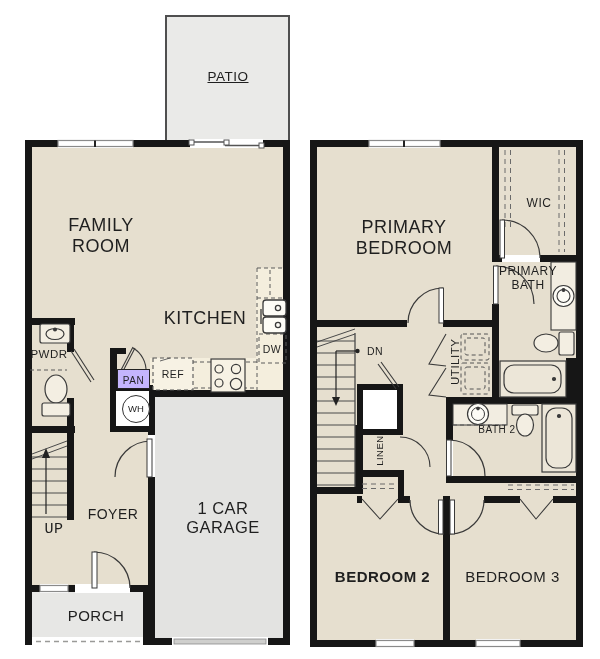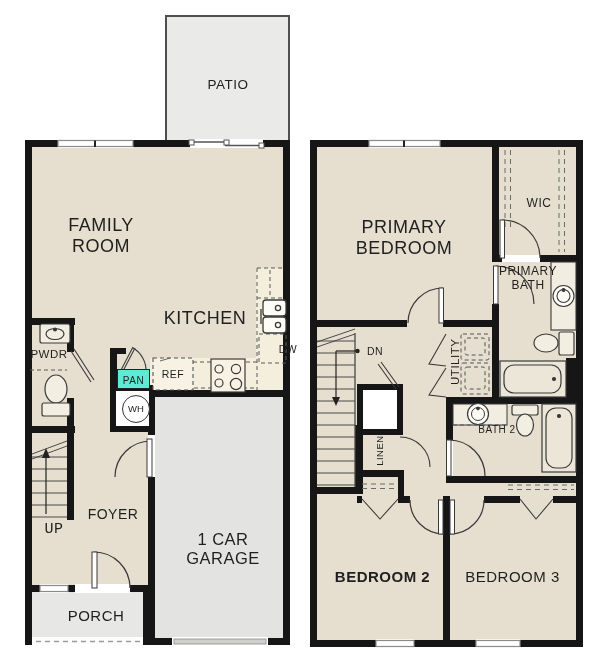--- a/index.html
+++ b/index.html
@@ -7,21 +7,21 @@
         font-family:"Liberation Sans",sans-serif;}
   .room{position:absolute;}
   .w{position:absolute;background:#161616;}
   .cut{position:absolute;background:#ffffff;}
   .lbl{position:absolute;color:#1f1f1f;text-align:center;line-height:1.18;letter-spacing:.5px;
        font-weight:500;white-space:normal;}
   .rot{transform:rotate(-90deg);transform-origin:center;}
   svg{position:absolute;left:0;top:0;}
   .whc{position:absolute;border:1.6px solid #333;border-radius:50%;background:#fff;
        text-align:center;color:#1f1f1f;}
-  .panbox{position:absolute;background:#5eead4;border:1.3px solid #222;text-align:center;color:#1f1f1f;}
+  .panbox{position:absolute;background:#c4b5fd;border:1.3px solid #222;text-align:center;color:#1f1f1f;}
 </style>
 </head>
 <body>
 
 <div id="plan">
 
   <div class="room" style="left:165px;top:15px;width:125px;height:127px;background:#eaeae8;border:2px solid #4f4f4f;box-sizing:border-box;"></div>
   <div class="room" style="left:25px;top:140px;width:265px;height:505px;background:#e6dfcf;"></div>
   <div class="room" style="left:310px;top:140px;width:273px;height:507px;background:#e6dfcf;"></div>
   <div class="room" style="left:155px;top:397px;width:128px;height:241px;background:#e3e3e1;"></div>
@@ -301,35 +301,35 @@
       <rect x="512" y="405" width="26" height="10" rx="2"></rect>
       <ellipse cx="525" cy="425" rx="8.5" ry="11"></ellipse>
     </g>
     <g stroke="#3a3a3a" stroke-width="1.2" fill="none">
       <rect x="542" y="404" width="34" height="68" fill="#ece6d8"></rect>
       <rect x="546" y="408" width="26" height="60" rx="10"></rect>
       <circle cx="559" cy="416" r="1.5" fill="#3a3a3a"></circle>
     </g>
   </svg>
 
-  <div class="lbl" style="left:189px;top:77px;width:78px;font-size:13.5px;">PATIO</div>
+  <div class="lbl" style="left:189px;top:69px;width:78px;font-size:13.5px;text-decoration:underline;">PATIO</div>
   <div class="lbl" style="left:56px;top:215px;width:90px;font-size:18px;">FAMILY ROOM</div>
   <div class="lbl" style="left:150px;top:308px;width:110px;font-size:18px;">KITCHEN</div>
   <div class="lbl" style="left:27px;top:348px;width:44px;font-size:11.5px;">PWDR</div>
   <div class="panbox" style="left:117px;top:369px;width:31px;height:18px;">
     <span class="lbl" style="position:static;font-size:10px;line-height:18px;">PAN</span>
   </div>
   <div class="lbl" style="left:153px;top:368px;width:40px;font-size:10.5px;">REF</div>
-  <div class="lbl" style="left:257px;top:343px;width:30px;font-size:10.5px;margin-left:16px;">DW</div>
+  <div class="lbl" style="left:257px;top:343px;width:30px;font-size:10.5px;">DW</div>
   <div class="whc" style="left:122px;top:395px;width:26px;height:26px;">
     <span style="font-size:9.5px;line-height:26px;">WH</span>
   </div>
   <div class="lbl" style="left:40px;top:521px;width:28px;font-size:15px;font-family:Liberation Mono, monospace;">UP</div>
   <div class="lbl" style="left:84px;top:506px;width:58px;font-size:14px;">FOYER</div>
-  <div class="lbl" style="left:177px;top:530px;width:92px;font-size:16.5px;">1 CAR GARAGE</div>
+  <div class="lbl" style="left:177px;top:499px;width:92px;font-size:16.5px;">1 CAR GARAGE</div>
   <div class="lbl" style="left:50px;top:607px;width:92px;font-size:15px;">PORCH</div>
 
   <div class="lbl" style="left:354px;top:217px;width:100px;font-size:18px;">PRIMARY BEDROOM</div>
   <div class="lbl" style="left:517px;top:196px;width:44px;font-size:12px;">WIC</div>
   <div class="lbl" style="left:496px;top:264px;width:64px;font-size:12px;">PRIMARY BATH</div>
   <div class="lbl" style="left:360px;top:345px;width:30px;font-size:10.5px;text-align:center;">DN</div>
   <div class="lbl rot" style="left:419px;top:355px;width:74px;font-size:11.5px;">UTILITY</div>
   <div class="lbl rot" style="left:358px;top:445px;width:44px;font-size:9.5px;">LINEN</div>
   <div class="lbl" style="left:473px;top:424px;width:48px;font-size:10px;">BATH 2</div>
   <div class="lbl" style="left:325px;top:568px;width:115px;font-size:15px;white-space:nowrap;font-weight:bold;">BEDROOM 2</div>

